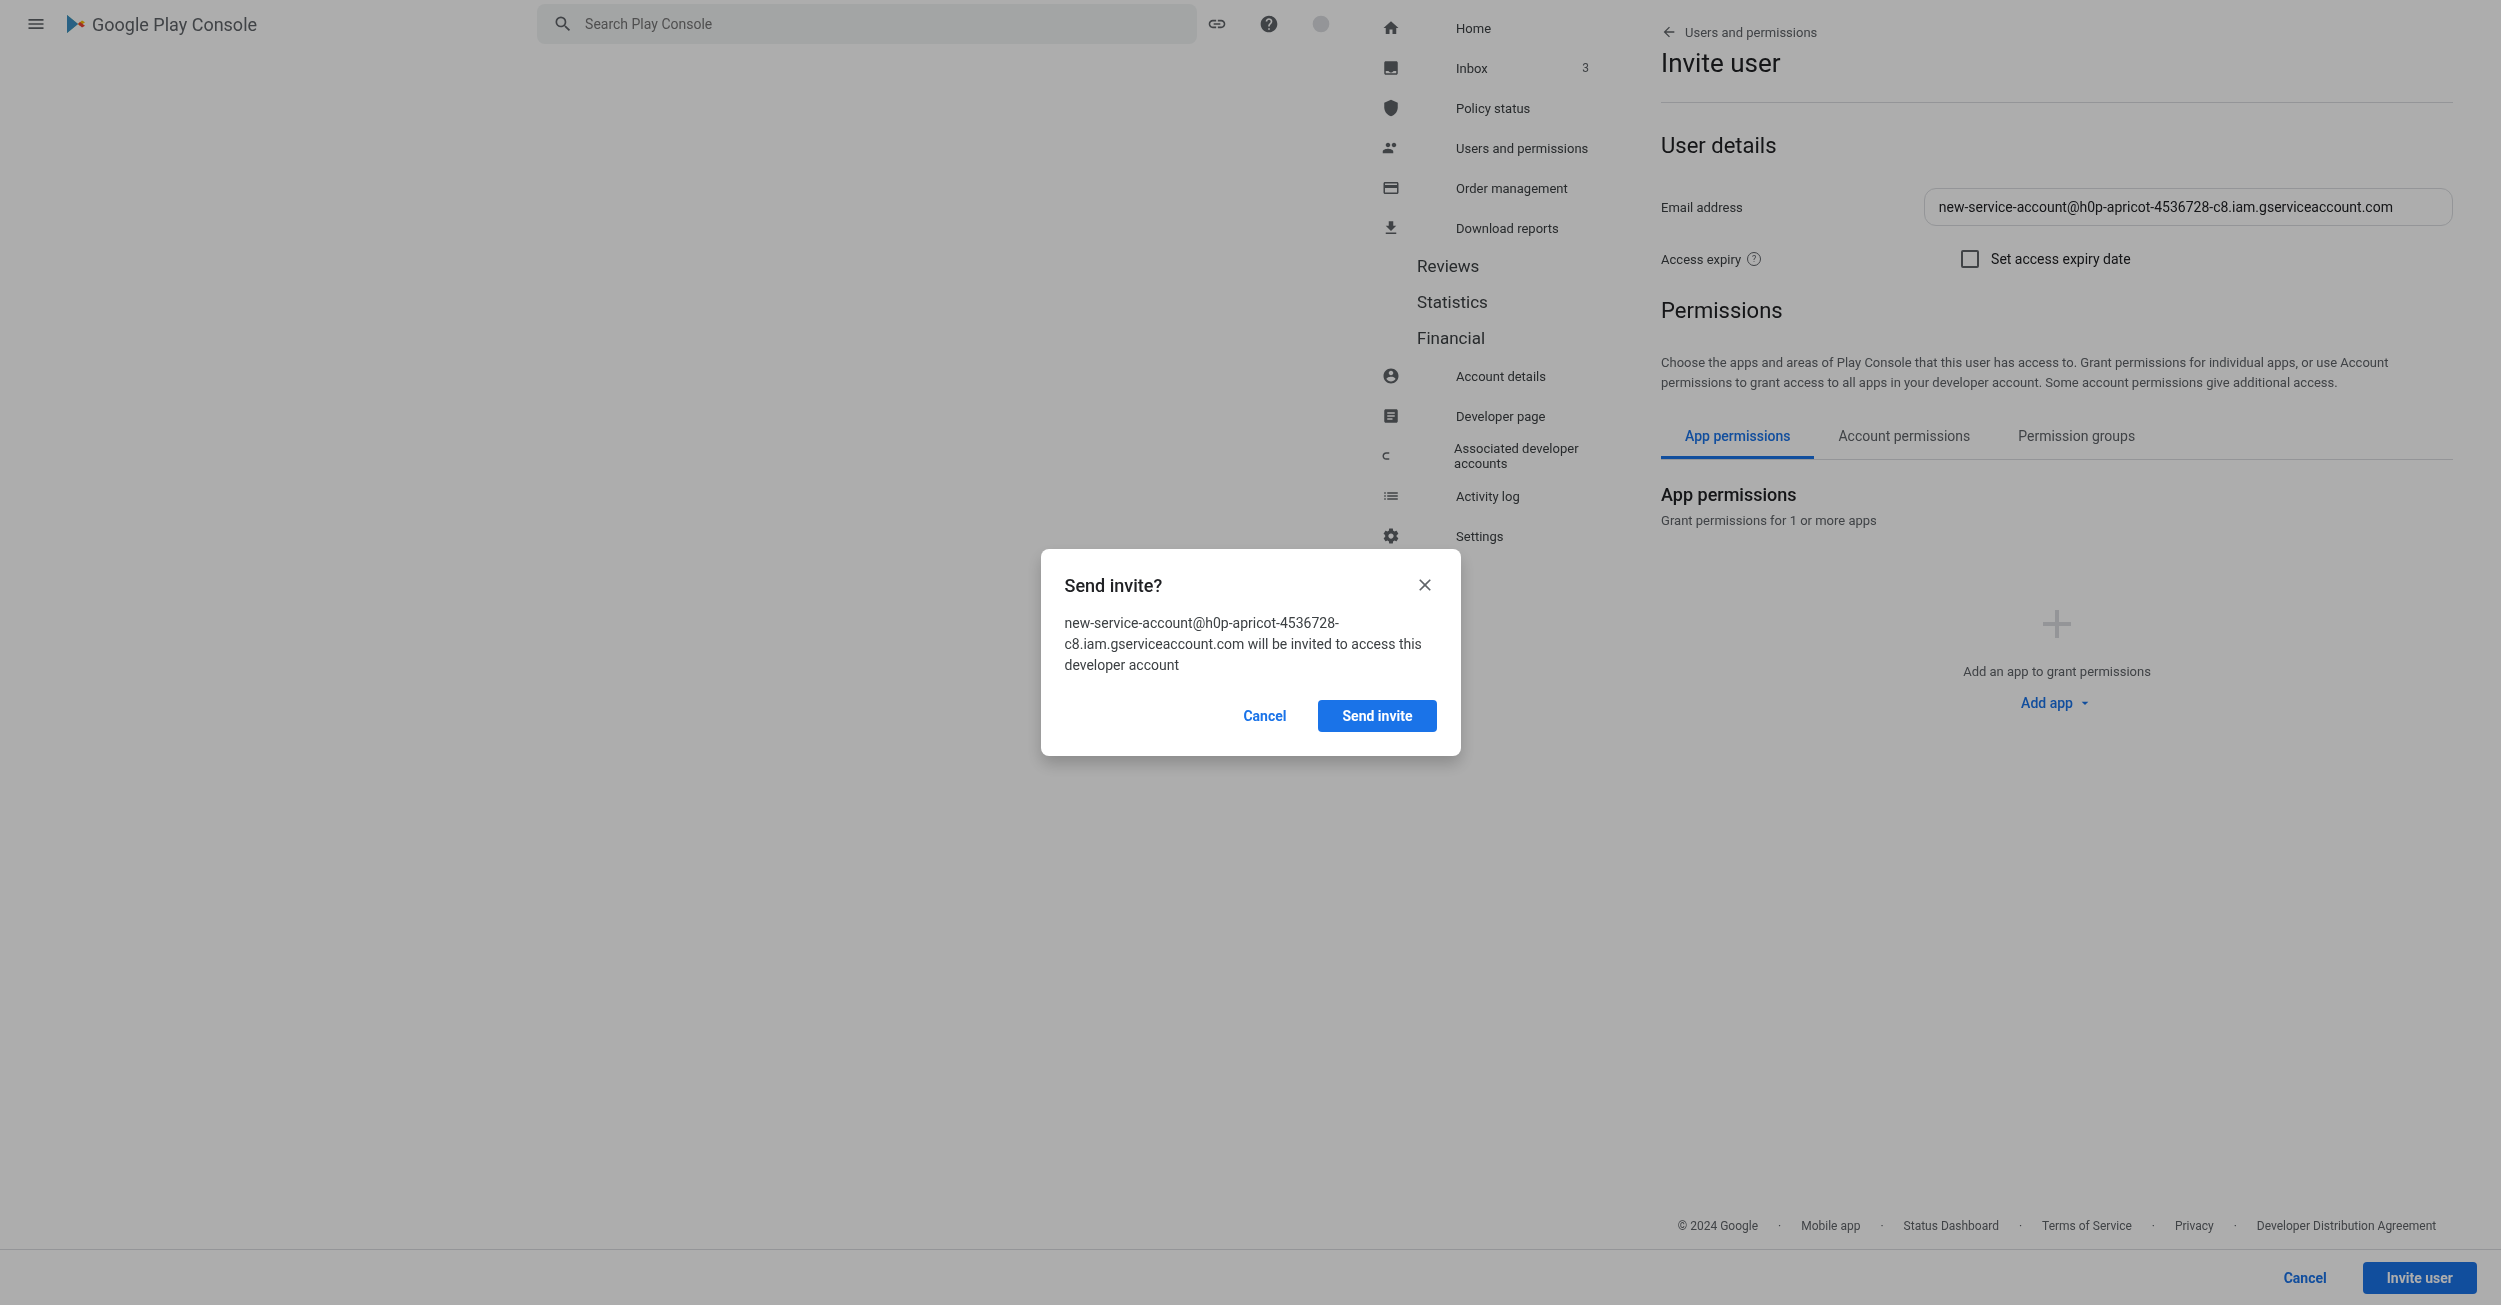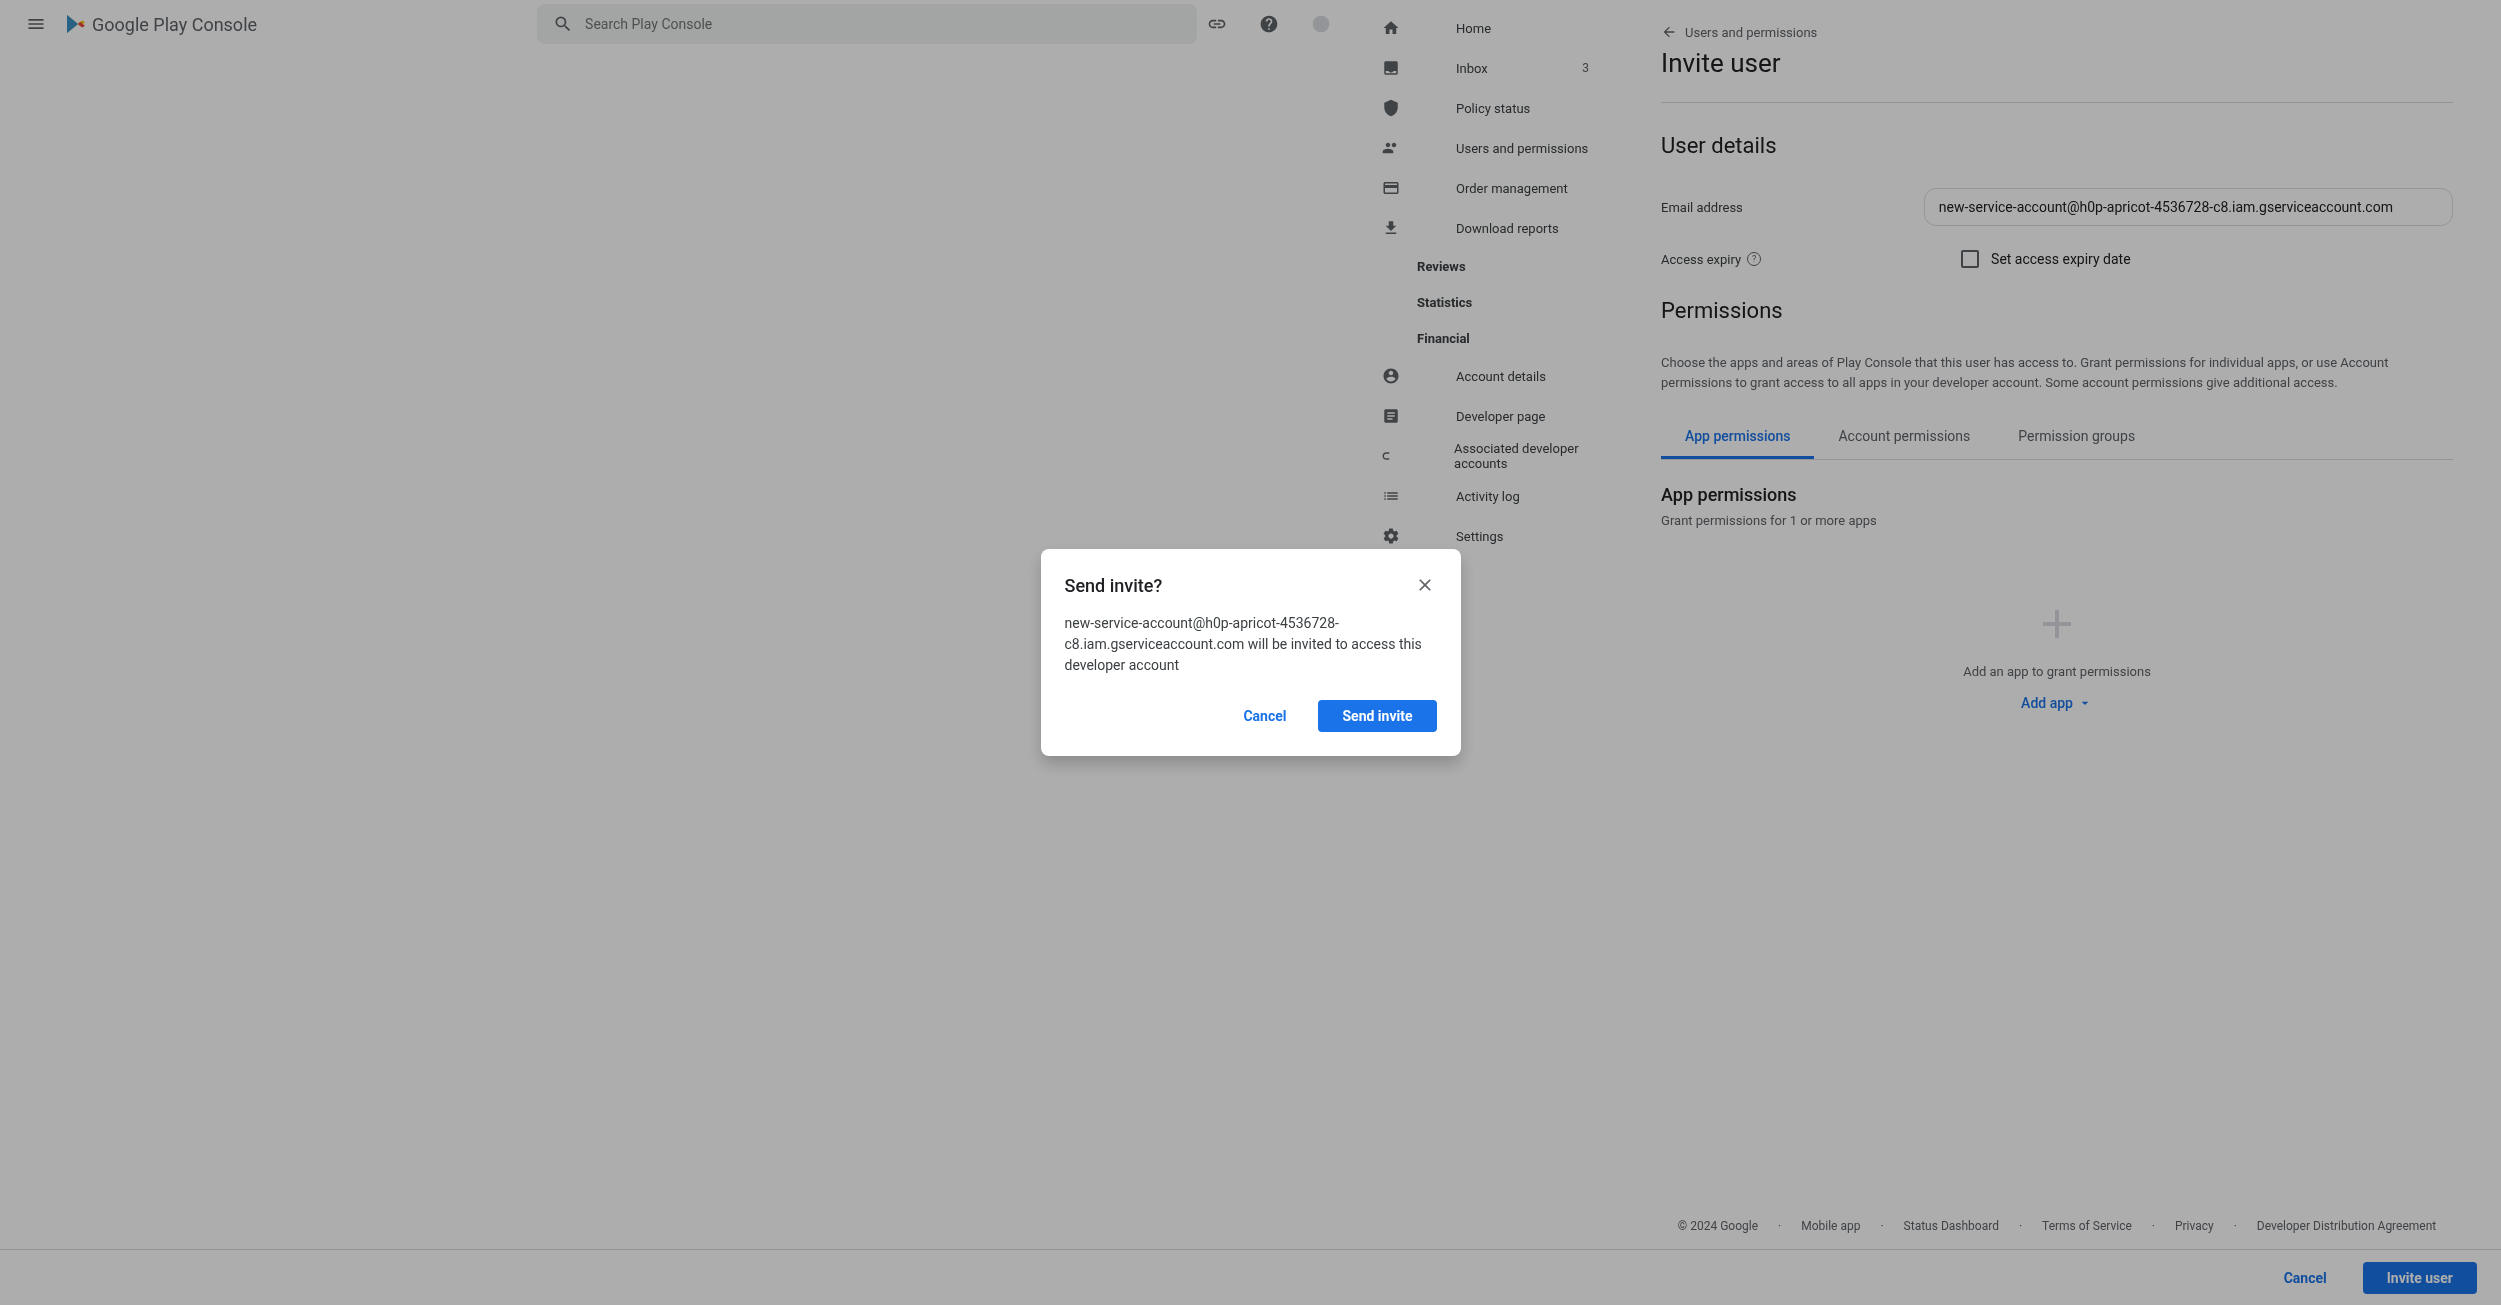--- a/index.html
+++ b/index.html
@@ -18,21 +18,21 @@
 .header-right { margin-left: auto; display: flex; align-items: center; gap: 12px; }
 .icon-btn { width: 40px; height: 40px; display: flex; align-items: center; justify-content: center; border-radius: 50%; cursor: pointer; }
 .icon-btn svg { width: 20px; height: 20px; fill: #5f6368; }
 .body { display: flex; flex: 1; overflow: hidden; }
 .sidebar { width: 256px; padding: 8px 0; overflow-y: auto; }
 .nav-item { display: flex; align-items: center; height: 40px; padding: 0 24px; color: #3c4043; cursor: pointer; font-size: 13px; border-radius: 0 20px 20px 0; gap: 39px; }
 .nav-item .icon { width: 20px; height: 20px; margin-right: 16px; display: flex; align-items: center; justify-content: center; }
 .nav-item .icon svg { width: 18px; height: 18px; fill: #5f6368; }
 .nav-item .badge { margin-left: auto; font-size: 12px; color: #5f6368; }
 .nav-sub { padding-left: 60px; }
-.nav-sub .nav-item { padding-left: 0; height: 36px; font-size: 13px; font-weight: bold; }
+.nav-sub .nav-item { padding-left: 0; height: 36px; font-size: 17px; }
 .main { flex: 1; padding: 24px 48px; overflow-y: auto; position: relative; }
 .breadcrumb { display: flex; align-items: center; color: #5f6368; font-size: 13px; margin-bottom: 8px; cursor: pointer; }
 .breadcrumb svg { width: 16px; height: 16px; fill: #5f6368; margin-right: 8px; }
 .page-title { font-size: 26px; font-weight: 400; margin-bottom: 24px; }
 .section-title { font-size: 22px; font-weight: 400; margin: 30px 0; }
 .form-row { display: flex; align-items: center; margin-bottom: 24px; }
 .form-label { width: 300px; font-size: 13px; color: #3c4043; display: flex; align-items: center; }
 .form-label .help { margin-left: 6px; width: 14px; height: 14px; border: 1px solid #5f6368; border-radius: 50%; display: inline-flex; align-items: center; justify-content: center; font-size: 9px; color: #5f6368; }
 .form-input { border: 1px solid #dadce0; border-radius: 12px; padding: 10px 14px; width: 600px; font-size: 14px; color: #202124; }
 .checkbox-row { display: flex; align-items: center; }

